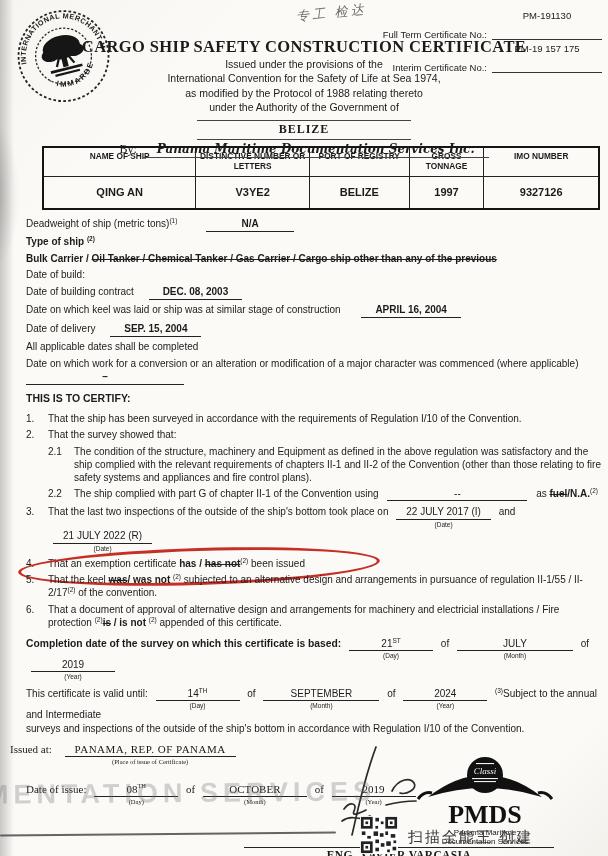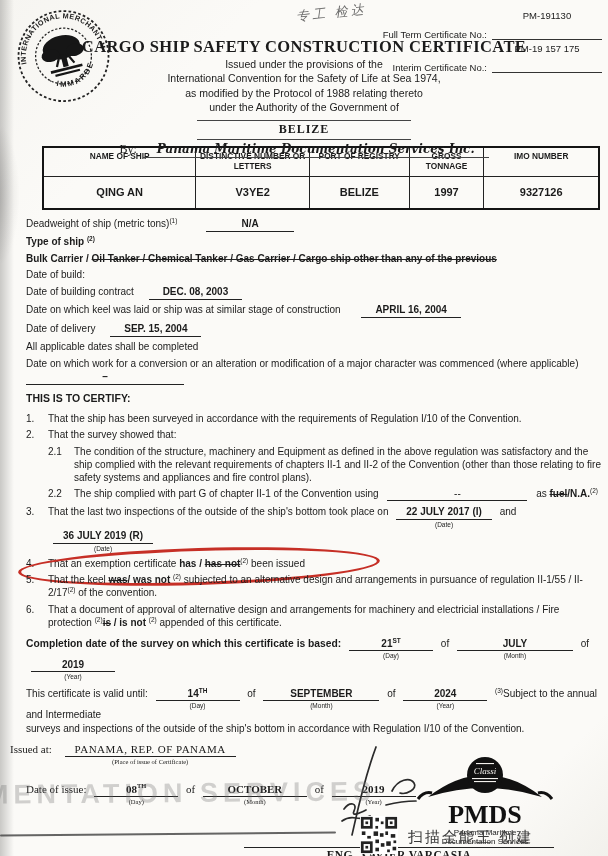--- a/index.html
+++ b/index.html
@@ -48,21 +48,21 @@
   .uval{display:inline-block;border-bottom:1.3px solid #222;font-weight:bold;text-align:center;
     padding:0 14px 1px 14px;min-width:60px;}
   
   .certify{margin:7px 6px 0 26px;font-size:10px;line-height:1.3;}
   .certify-h{font-weight:bold;font-size:10.5px;margin-bottom:6px;}
   .oli{display:flex;margin-bottom:3.5px;position:relative;}
   .oli .num{width:22px;flex:none;}
   .oli .txt{flex:1;}
   .sub .num{width:26px;margin-left:22px;}
   .datefill{display:inline-block;text-align:center;vertical-align:top;margin:0 5px;}
-  .datefill .v{display:block;border-bottom:1.3px solid #222;font-weight:bold;padding:0 10px 1px 10px;min-width:64px;}
+  .datefill .v{display:block;border-bottom:1.3px solid #222;font-weight:normal;padding:0 10px 1px 10px;min-width:64px;}
   .datefill .c{display:block;font-size:6.5px;font-weight:normal;padding-top:1px;}
   .blankfill{display:inline-block;border-bottom:1.3px solid #222;min-width:140px;text-align:center;margin:0 6px;}
   .red-oval{position:absolute;left:-8px;top:-9px;width:356px;height:31px;border:3px solid #c62f26;
     border-radius:50%;transform:rotate(-1.8deg);pointer-events:none;}
   
   .completion{margin:9px 6px 0 26px;font-size:10px;}
   .completion .lbl{font-weight:bold;font-size:10.3px;}
   .validline{margin:8px 6px 0 26px;font-size:10px;}
   .valid2{margin:3px 6px 0 26px;font-size:10px;}
   
@@ -220,21 +220,21 @@
     <div class="oli">
       <span class="num">3.</span>
       <span class="txt">
         <span>That the last two inspections of the outside of the ship's bottom took place on</span>
         <span class="datefill">
           <span class="v">22 JULY 2017 (I)</span>
           <span class="c">(Date)</span>
         </span>
         <span>and</span>
         <span class="datefill">
-          <span class="v">36 JULY 2019 (R)</span>
+          <span class="v">21 JULY 2022 (R)</span>
           <span class="c">(Date)</span>
         </span>
       </span>
     </div>
 
     <div class="oli">
       <div class="red-oval"></div>
       <span class="num">4.</span>
       <span class="txt">
         <span>That an exemption certificate </span><span class="b">has</span><span class="b"> / </span><span class="b strike">has not</span><sup>(2)</sup><span> been issued</span>

